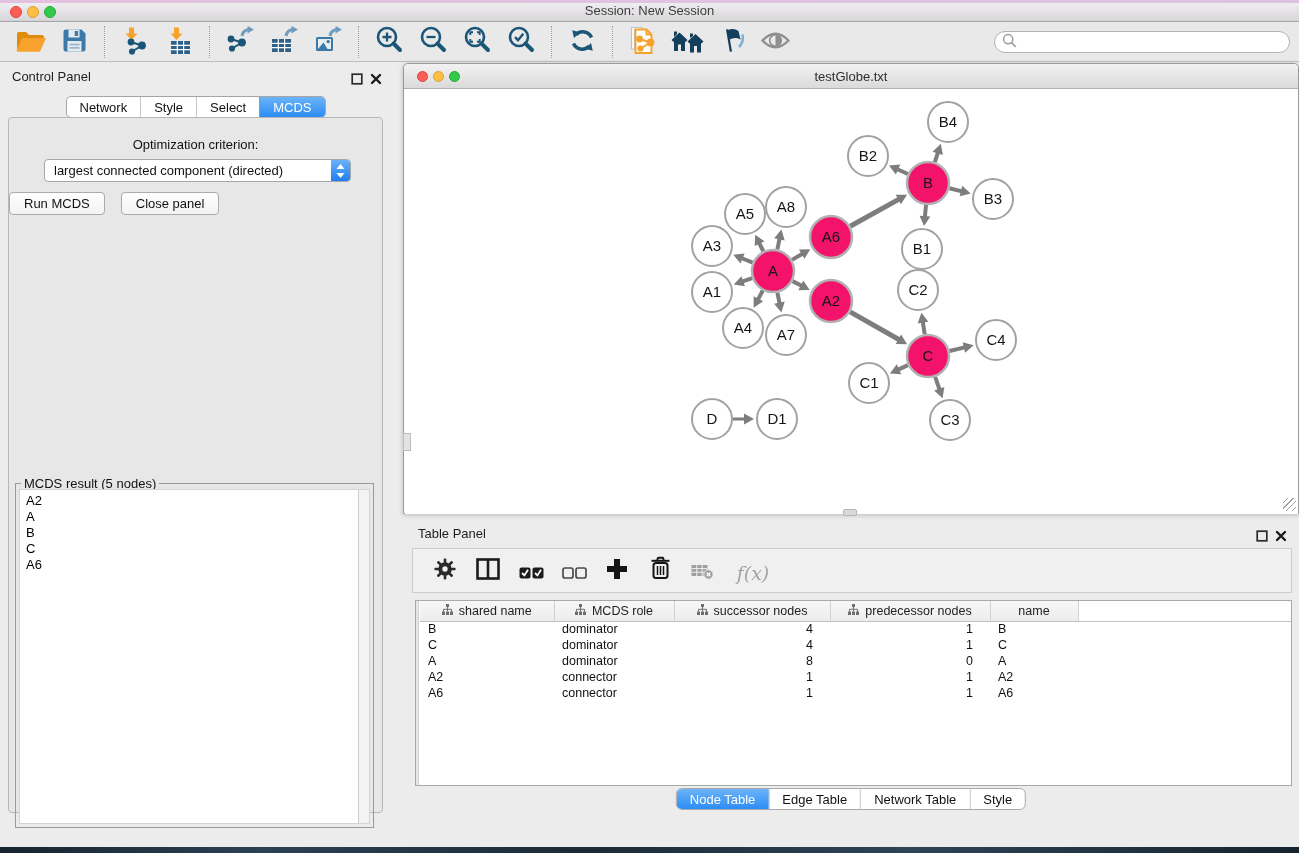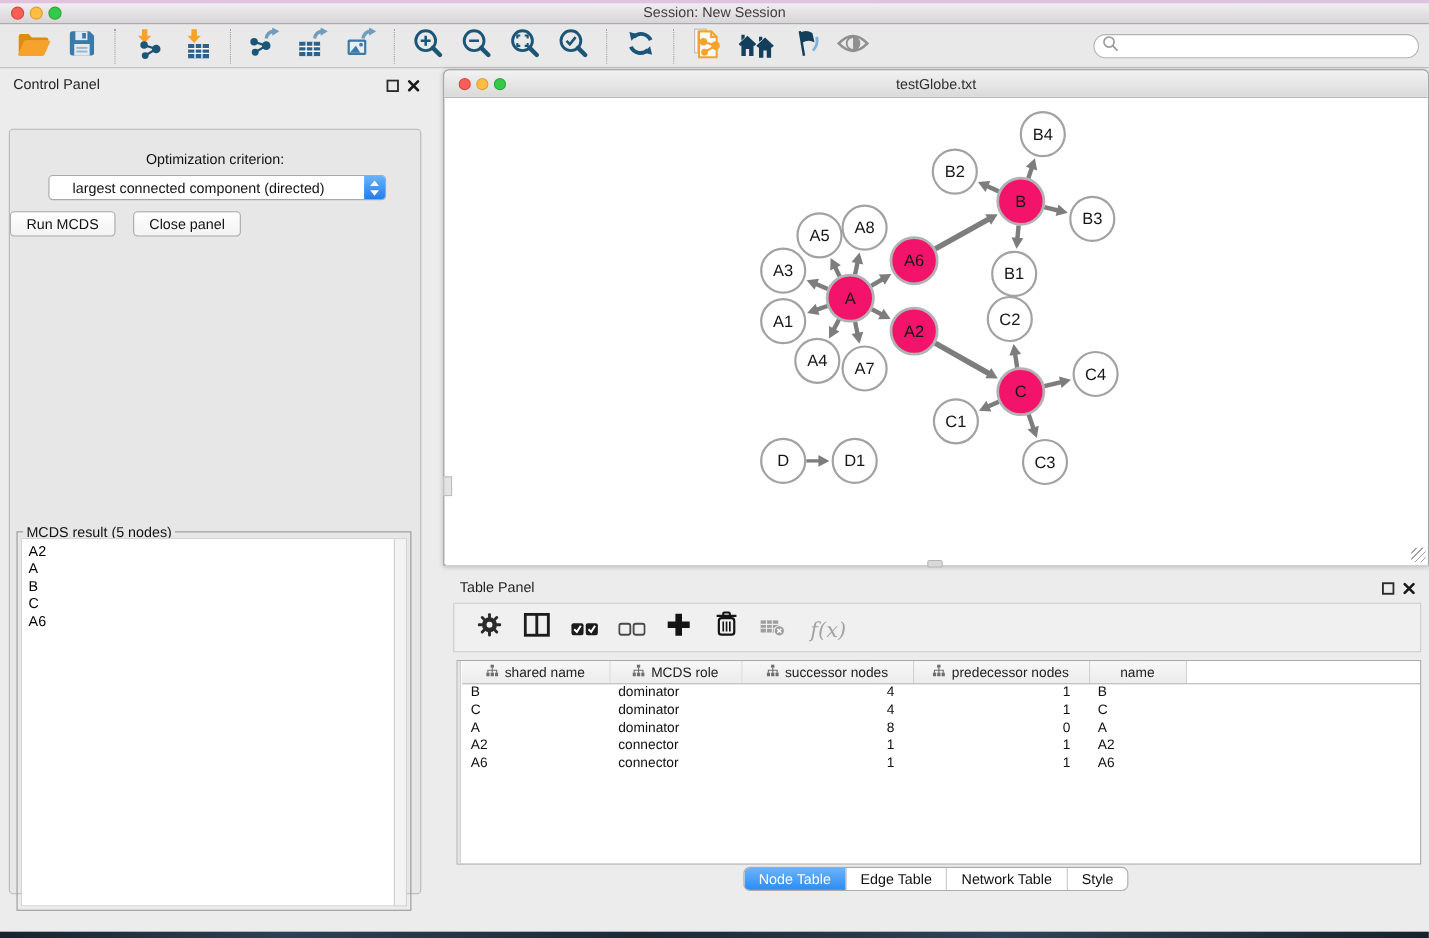--- a/index.html
+++ b/index.html
@@ -37,21 +37,21 @@
   .cp-tabs { position:absolute; top:33px; left:50%; transform:translateX(-50%); display:flex;
     border:1px solid #a6a6a6; border-radius:5px; overflow:hidden; background:#fff; height:22px; }
   .seg-tab { padding:0 13px; line-height:21px; font-size:13px; color:#111; border-left:1px solid #c8c8c8; white-space:nowrap; cursor:default; }
   .seg-tab:first-child { border-left:none; }
   .seg-tab.active { background:linear-gradient(#6cb3f9,#2c8cf4); color:#fff; border-left-color:#5aa4f0; }
   .cp-content { position:absolute; top:54px; left:8px; right:8px; bottom:7px;
     border:1px solid #b7b7b7; border-radius:4px; background:#e7e7e7; }
   .opt-label { position:absolute; top:19px; width:100%; text-align:center; font-size:13px; color:#111; }
   .dropdown { position:absolute; top:41px; left:35px; right:31px; height:23px; background:#fff;
     border:1px solid #a8a8a8; border-radius:4px; display:flex; align-items:center; cursor:default; }
-  .dropdown .dd-text { flex:1; font-size:13px; padding-left:21px; color:#111; white-space:nowrap; }
+  .dropdown .dd-text { flex:1; font-size:13px; padding-left:9px; color:#111; white-space:nowrap; }
   .dd-stepper { width:19px; height:21px; border-radius:0 3px 3px 0;
     background:linear-gradient(#6ab2f9,#1f7ef0); position:relative; }
   .dd-stepper svg { position:absolute; left:3px; top:3px; }
   .btn-row { position:absolute; top:74px; width:100%; display:flex; justify-content:flex-start; gap:16px; }
   .mac-btn { height:23px; background:linear-gradient(#ffffff,#f3f3f3); border:1px solid #ababab;
     border-radius:4px; font-size:13px; padding:0 14px; color:#111; cursor:default; }
   .result-box { position:absolute; left:6px; right:8px; top:338px; height:345px; border:1px solid #9a9a9a;margin-top:27px; }
   .result-legend { position:absolute; top:-8px; left:5px; background:#e7e7e7; padding:0 3px; font-size:13px; color:#111; }
   .result-list { position:absolute; left:3px; right:3px; top:5px; bottom:3px; background:#fff;
     border:1px solid #d4d4d4; font-size:13px; line-height:16px; padding:3px 6px; overflow:hidden; }
@@ -293,20 +293,26 @@
   </div>
 
   <div class="control-panel">
     <div class="panel-head">Control Panel</div>
     <span class="head-ico cp-float"><svg width="12" height="12" viewBox="0 0 12 12">
           <rect x="1.2" y="1.2" width="9.6" height="9.6" fill="none" stroke="#2b2b2b" stroke-width="1.7"></rect>
         </svg></span>
     <span class="head-ico cp-close"><svg width="12" height="12" viewBox="0 0 12 12">
           <path d="M2 2 L10 10 M10 2 L2 10" stroke="#1a1a1a" stroke-width="2.4" stroke-linecap="round"></path>
         </svg></span>
+    <div class="cp-tabs" id="cp-tabs">
+        <div class="seg-tab">Network</div>
+        <div class="seg-tab">Style</div>
+        <div class="seg-tab">Select</div>
+        <div class="seg-tab active">MCDS</div>
+      </div>
     <div class="cp-content">
       <div class="opt-label">Optimization criterion:</div>
       <div class="dropdown">
         <span class="dd-text">largest connected component (directed)</span>
         <span class="dd-stepper">
           <svg width="13" height="16" viewBox="0 0 13 16">
               <path d="M6.5 1 L10.5 6 L2.5 6 Z" fill="#fff"></path>
               <path d="M6.5 15 L10.5 10 L2.5 10 Z" fill="#fff"></path>
             </svg>
         </span>

